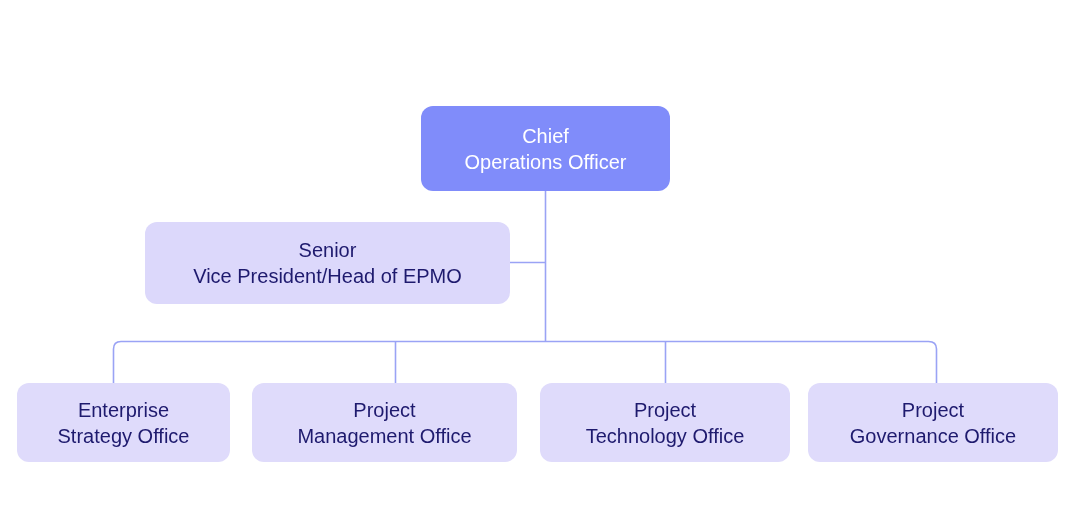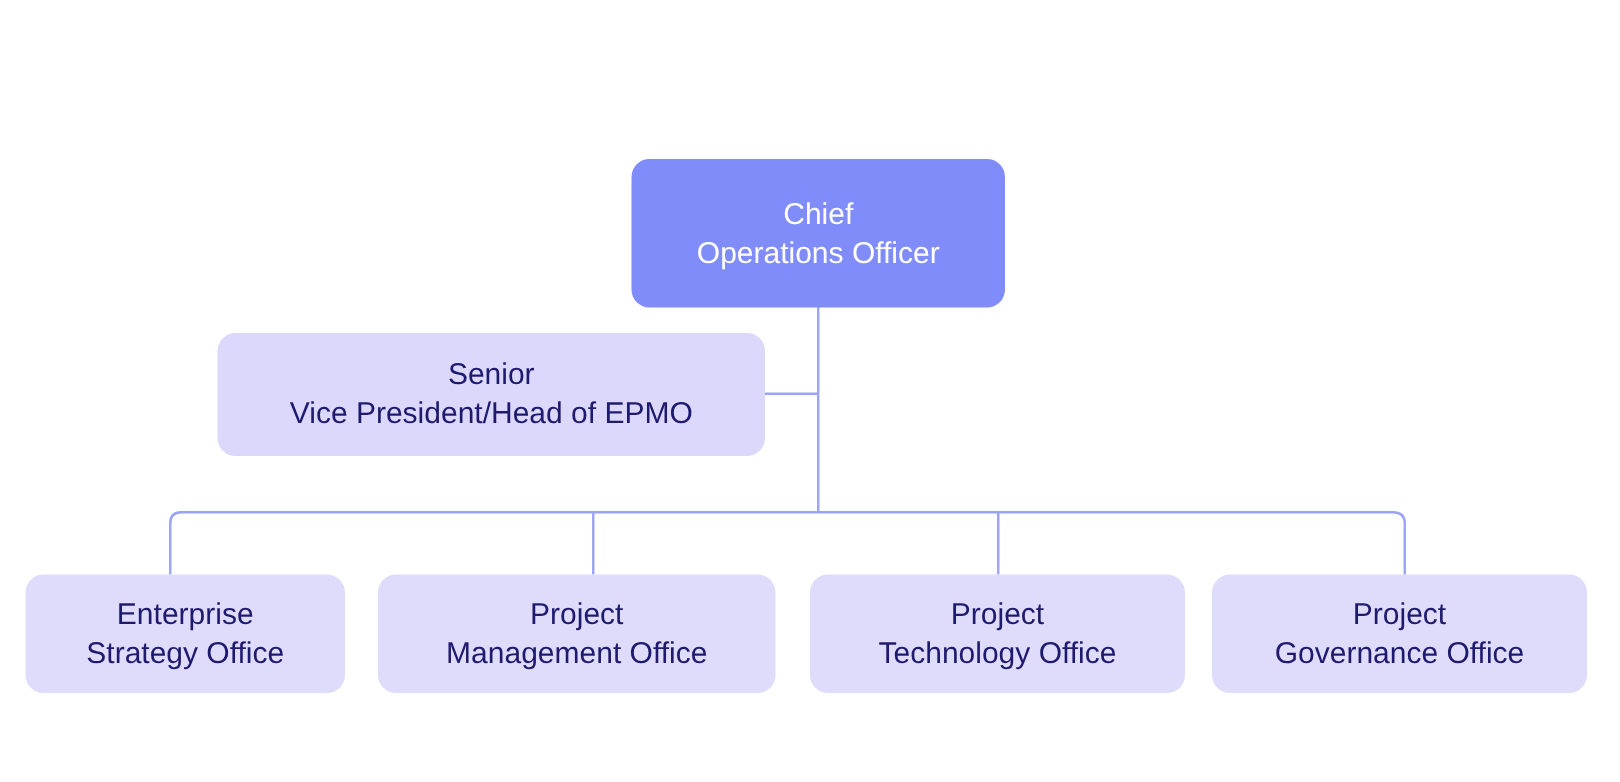--- a/index.html
+++ b/index.html
@@ -65,21 +65,21 @@
     background: #dfdbfb;
     color: #1e1a6e;
     font-size: 20px;
     font-weight: 400;
   }
   .node-label {
     display: block;
     white-space: pre-line;
   }
   
-  #node-coo   { left: 421px; top: 106px; width: 249px; height: 99px; }
+  #node-coo   { left: 421px; top: 106px; width: 249px; height: 85px; }
   #node-svp   { left: 145px; top: 222px; width: 365px; height: 82px; }
   #node-eso   { left: 17px;  top: 383px; width: 213px; height: 79px; }
   #node-pmo   { left: 252px; top: 383px; width: 265px; height: 79px; }
   #node-pto   { left: 540px; top: 383px; width: 250px; height: 79px; }
   #node-pgo   { left: 808px; top: 383px; width: 250px; height: 79px; }
 </style>
 </head>
 <body>
 
 <div id="chart-root">

